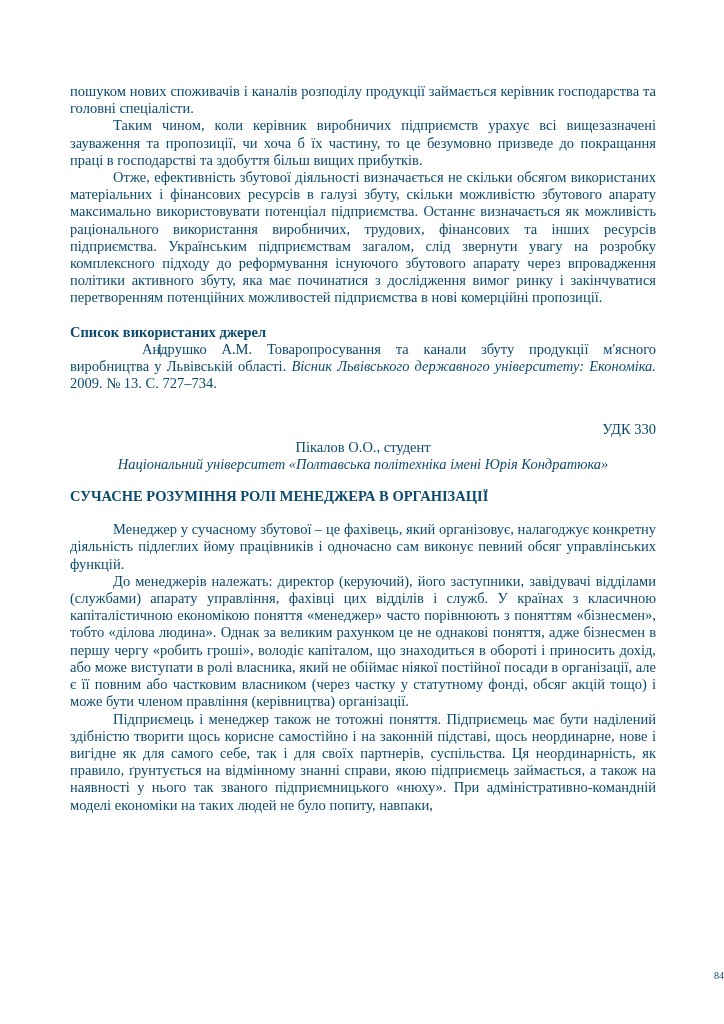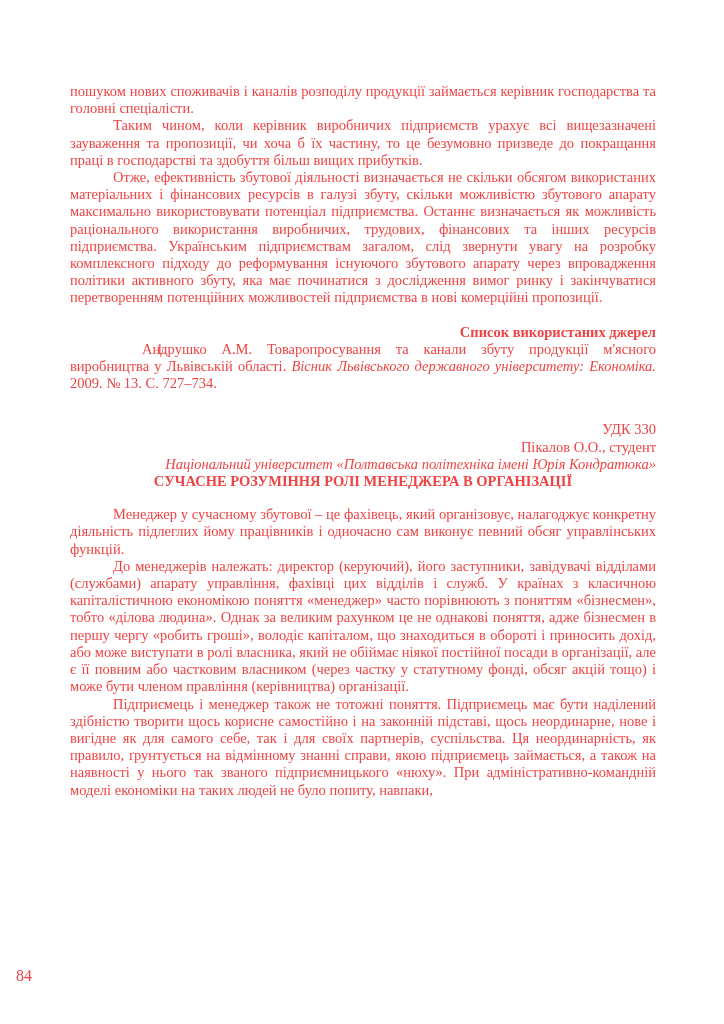--- a/index.html
+++ b/index.html
@@ -11,62 +11,62 @@
     position: relative;
     width: 724px;
     height: 1024px;
     margin: 0 auto;
     background: #ffffff;
     box-sizing: border-box;
     padding: 83px 68px 0 70px;
     font-family: "Liberation Serif", "DejaVu Serif", serif;
     font-size: 14.5px;
     line-height: 17.2px;
-    color: #ef4444;
+    color: #0c4a6e;
     overflow: hidden;
   }
   p {
     margin: 0;
     text-align: justify;
     text-indent: 43px;
   }
   p.no-indent { text-indent: 0; }
   .refs-heading {
     margin-top: 17px;
-    text-align: right;
+    text-align: left;
     text-indent: 0;
     font-weight: bold;
   }
   .ref-num {
     display: inline-block;
     width: 29px;
   }
   .italic { font-style: italic; }
   .udc-line {
     margin-top: 29px;
     text-align: right;
     text-indent: 0;
   }
   .center-line {
-    text-align: right;
+    text-align: center;
     text-indent: 0;
   }
   .article-title {
+    margin-top: 15px;
     margin-bottom: 16px;
-    text-align: center;
     text-indent: 0;
     font-weight: bold;
   }
   .page-number {
     position: absolute;
-    left: 16px;
+    left: 8px;
     right: 0;
     bottom: 40px;
-    text-align: left;
-    font-size: 16px;
+    text-align: right;
+    font-size: 10px;
   }
 </style>
 </head>
 <body>
 
 <div class="page">
 
   <section>
     <p class="no-indent">пошуком нових споживачів і каналів розподілу продукції займається керівник господарства та головні спеціалісти.</p>
     <p>Таким чином, коли керівник виробничих підприємств урахує всі вищезазначені зауваження та пропозиції, чи хоча б їх частину, то це безумовно призведе до покращання праці в господарстві та здобуття більш вищих прибутків.</p>

